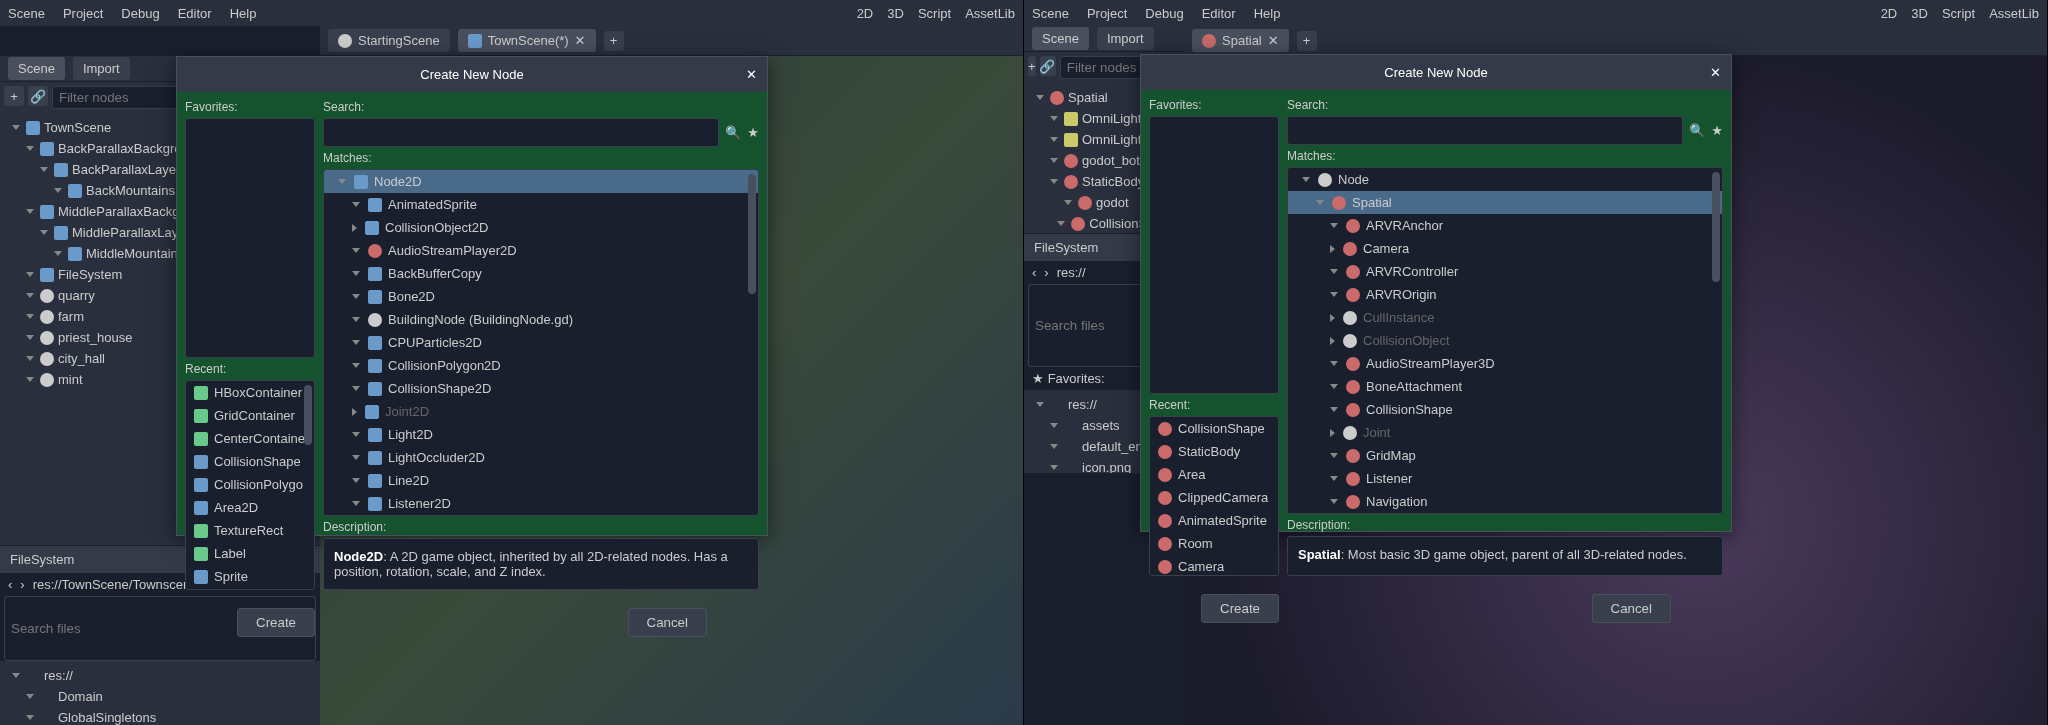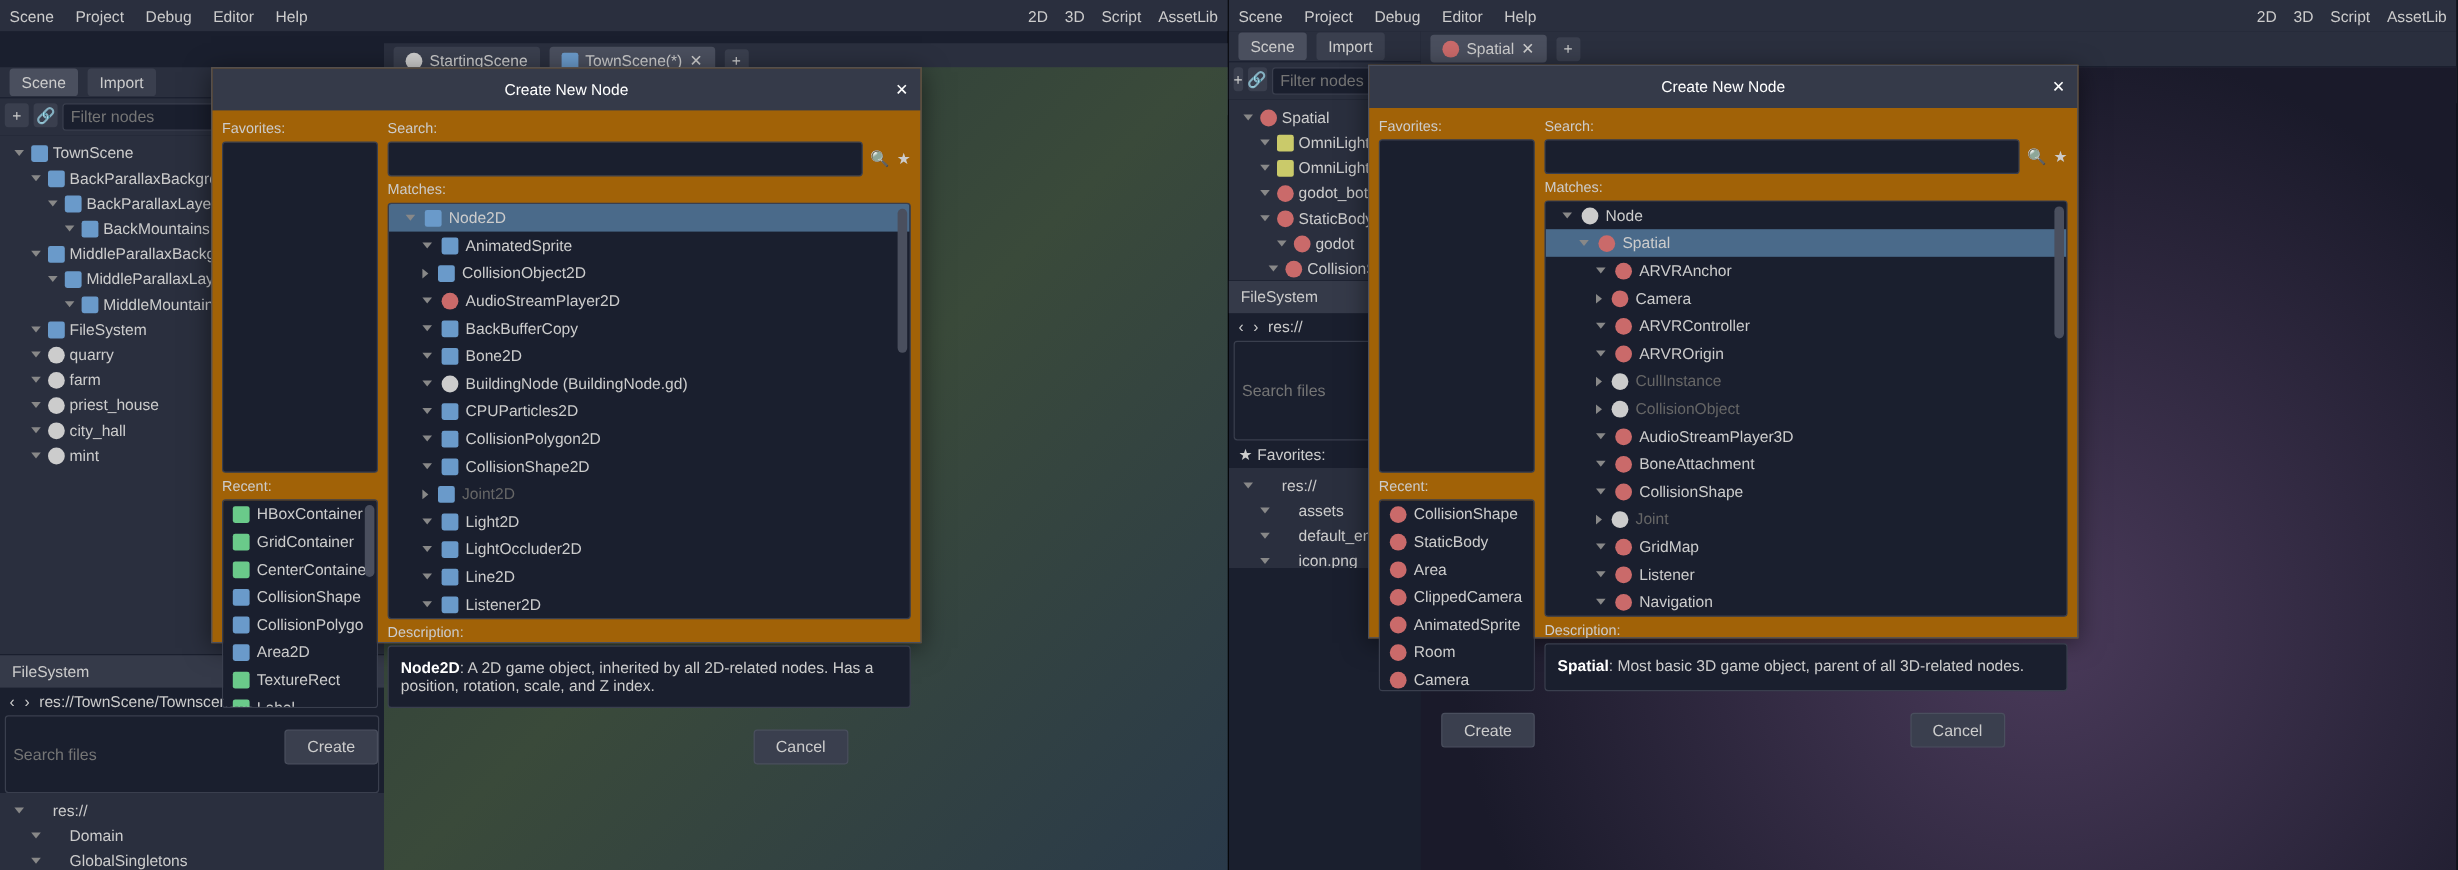--- a/index.html
+++ b/index.html
@@ -18,21 +18,21 @@
 .tree-item .indent { display: inline-block; }
 .filter-row { background: #2a2f3e; padding: 4px; display: flex; gap: 4px; }
 .filter-input { flex: 1; background: #1a1f2e; border: 1px solid #3a3f4e; color: #999; padding: 3px 6px; border-radius: 3px; }
 .left-col { position: absolute; left: 0; top: 56px; width: 320px; bottom: 0; display: flex; flex-direction: column; }
 .scene-tree { flex: 1; }
 .fs-panel { border-top: 1px solid #1a1f2e; height: 180px; display: flex; flex-direction: column; }
 .fs-header { background: #353a49; padding: 6px 10px; }
 .fs-path { padding: 4px 8px; display: flex; align-items: center; gap: 8px; }
 .viewport-bg { position: absolute; left: 320px; right: 0; top: 56px; bottom: 0; background: linear-gradient(135deg, #2a3a3a 0%, #3a4a3a 50%, #2a3a4a 100%); }
 .viewport-bg-3d { background: radial-gradient(circle at 60% 70%, #4a3a5a 0%, #1a1a2a 70%); }
-.modal { position: absolute; background: #a16207; border: 1px solid #4a4f5e; box-shadow: 0 4px 20px rgba(0,0,0,0.5); display: flex; flex-direction: column; }
+.modal { position: absolute; background: #14532d; border: 1px solid #4a4f5e; box-shadow: 0 4px 20px rgba(0,0,0,0.5); display: flex; flex-direction: column; }
 .modal-title { text-align: center; padding: 10px; color: #fff; background: #353a49; position: relative; }
 .modal-close { position: absolute; right: 10px; top: 10px; cursor: pointer; }
 .modal-body { flex: 1; display: flex; padding: 8px; gap: 8px; }
 .col-left { width: 130px; display: flex; flex-direction: column; gap: 4px; }
 .col-right { flex: 1; display: flex; flex-direction: column; gap: 4px; }
 .label-sm { font-size: 12px; color: #ccc; }
 .search-row { display: flex; gap: 6px; align-items: center; }
 .search-input { flex: 1; background: #1a1f2e; border: 1px solid #3a3f4e; padding: 6px; border-radius: 3px; color: #ccc; }
 .list-box { background: #1a1f2e; border: 1px solid #3a3f4e; border-radius: 3px; overflow: auto; }
 .list-item { padding: 4px 8px; display: flex; align-items: center; gap: 6px; white-space: nowrap; }
@@ -189,21 +189,21 @@
           <div class="tree-item">
             <span class="indent" style="width:14px"></span>
             <span class="tri"></span>
             <span class="icon-box ico-folder"></span>
             <span>GlobalSingletons</span>
           </div>
         </div>
     </div>
   </div>
 
-  <div class="scene-tabs-area" style="top:36px;">
+  <div class="scene-tabs-area" style="top:26px;">
     <div class="tabs-row">
       <span style="display:flex;align-items:center;gap:6px;" class="tab">
           <span class="icon-box ico-white"></span>
           <span>StartingScene</span>
         </span>
       <span style="display:flex;align-items:center;gap:6px;" class="tab active">
           <span class="icon-box ico-blue"></span>
           <span>TownScene(*)</span>
           <span>✕</span>
         </span>
@@ -223,21 +223,21 @@
   <div class="modal" style="left:176px; top:56px; width:592px; height:480px;">
     <div class="modal-title">
       <span>Create New Node</span>
       <span class="modal-close">✕</span>
     </div>
     <div class="modal-body">
       <div class="col-left">
         <div class="label-sm">Favorites:</div>
         <div class="list-box" style="flex:1;"></div>
         <div class="label-sm">Recent:</div>
-        <div class="list-box" id="recent-left" style="height:174px;position:relative;">
+        <div class="list-box" id="recent-left" style="height:210px;position:relative;">
           <div class="scroll-thumb" style="top:4px;height:60px;"></div>
         <div class="list-item">
               <span class="icon-box ico-green"></span>
               <span>HBoxContainer</span>
             </div>
             <div class="list-item">
               <span class="icon-box ico-green"></span>
               <span>GridContainer</span>
             </div>
             <div class="list-item">

